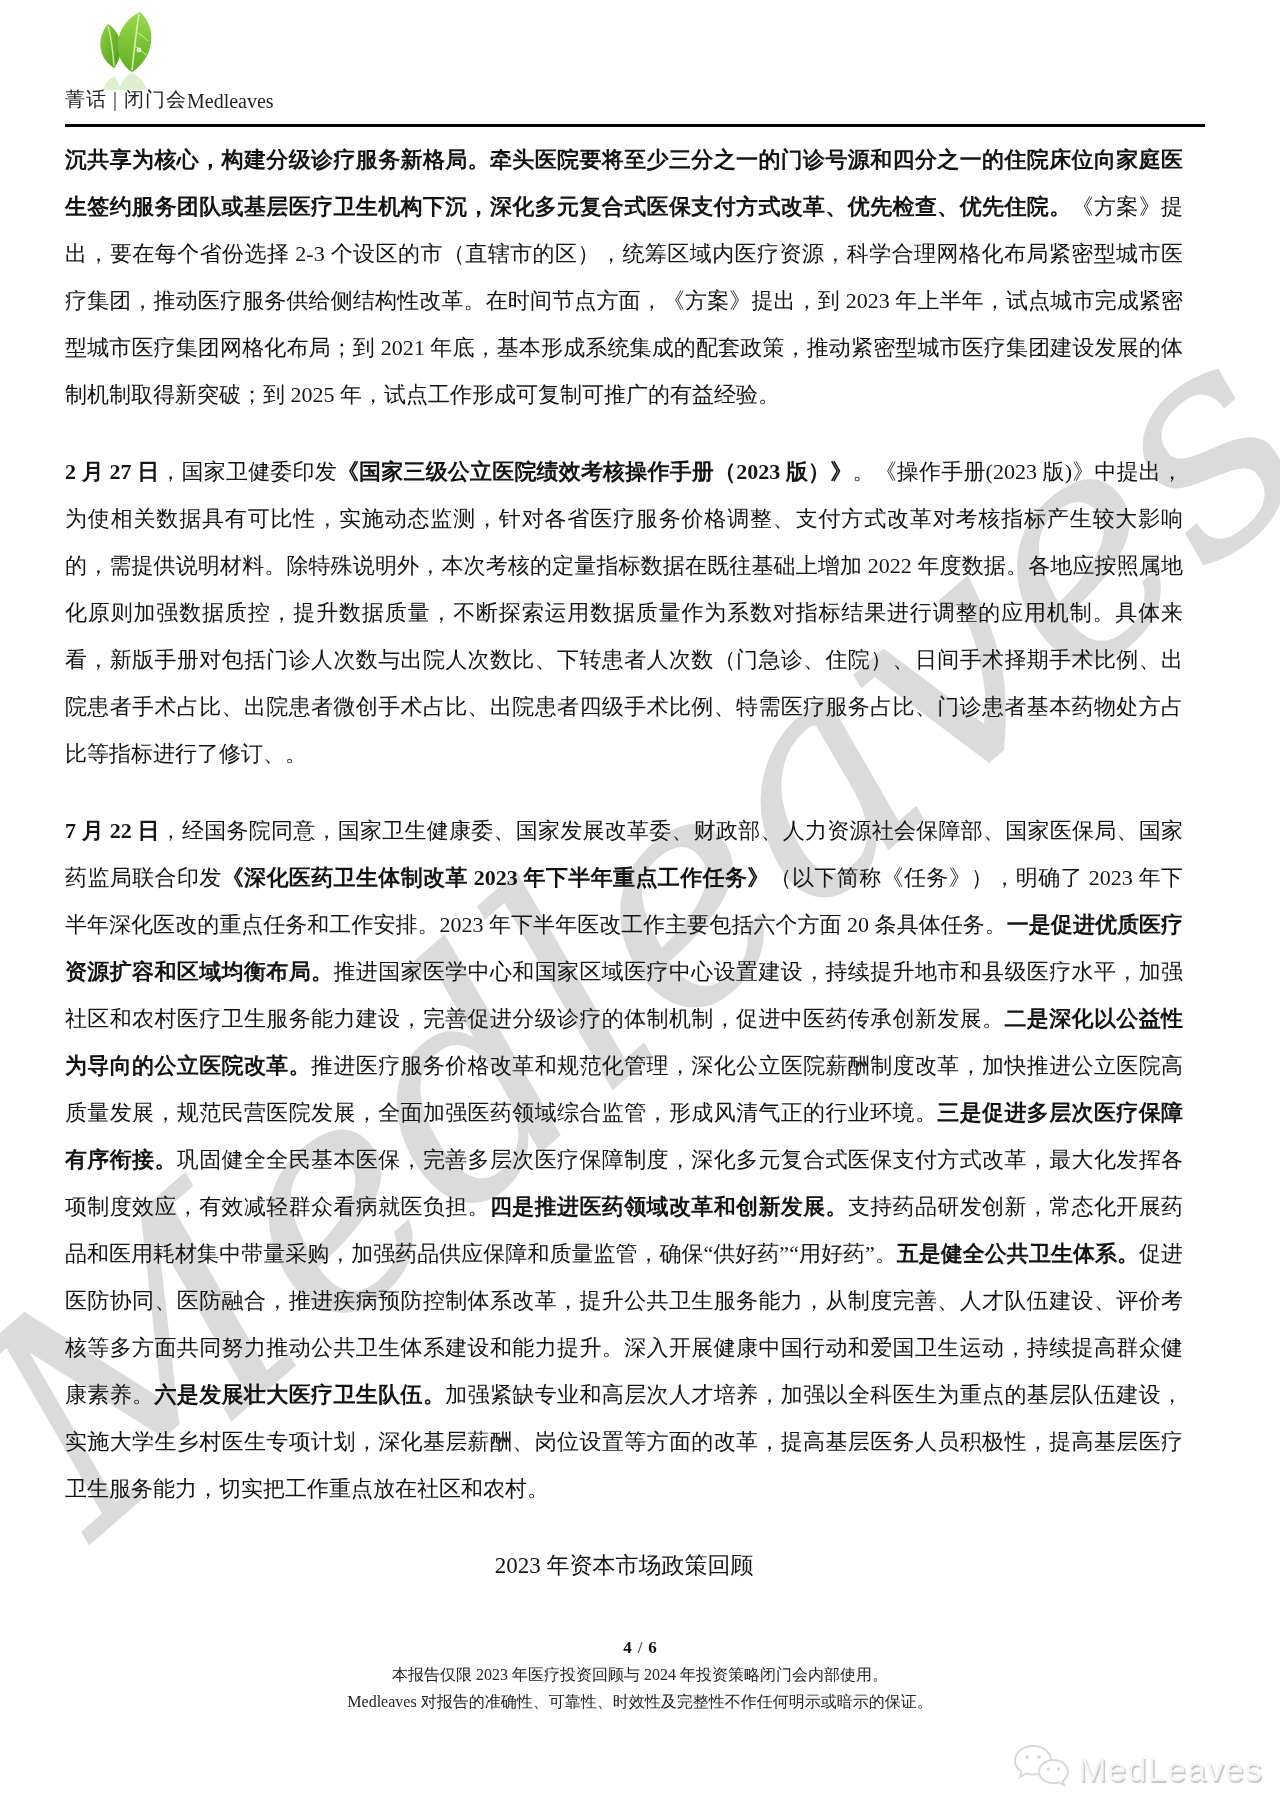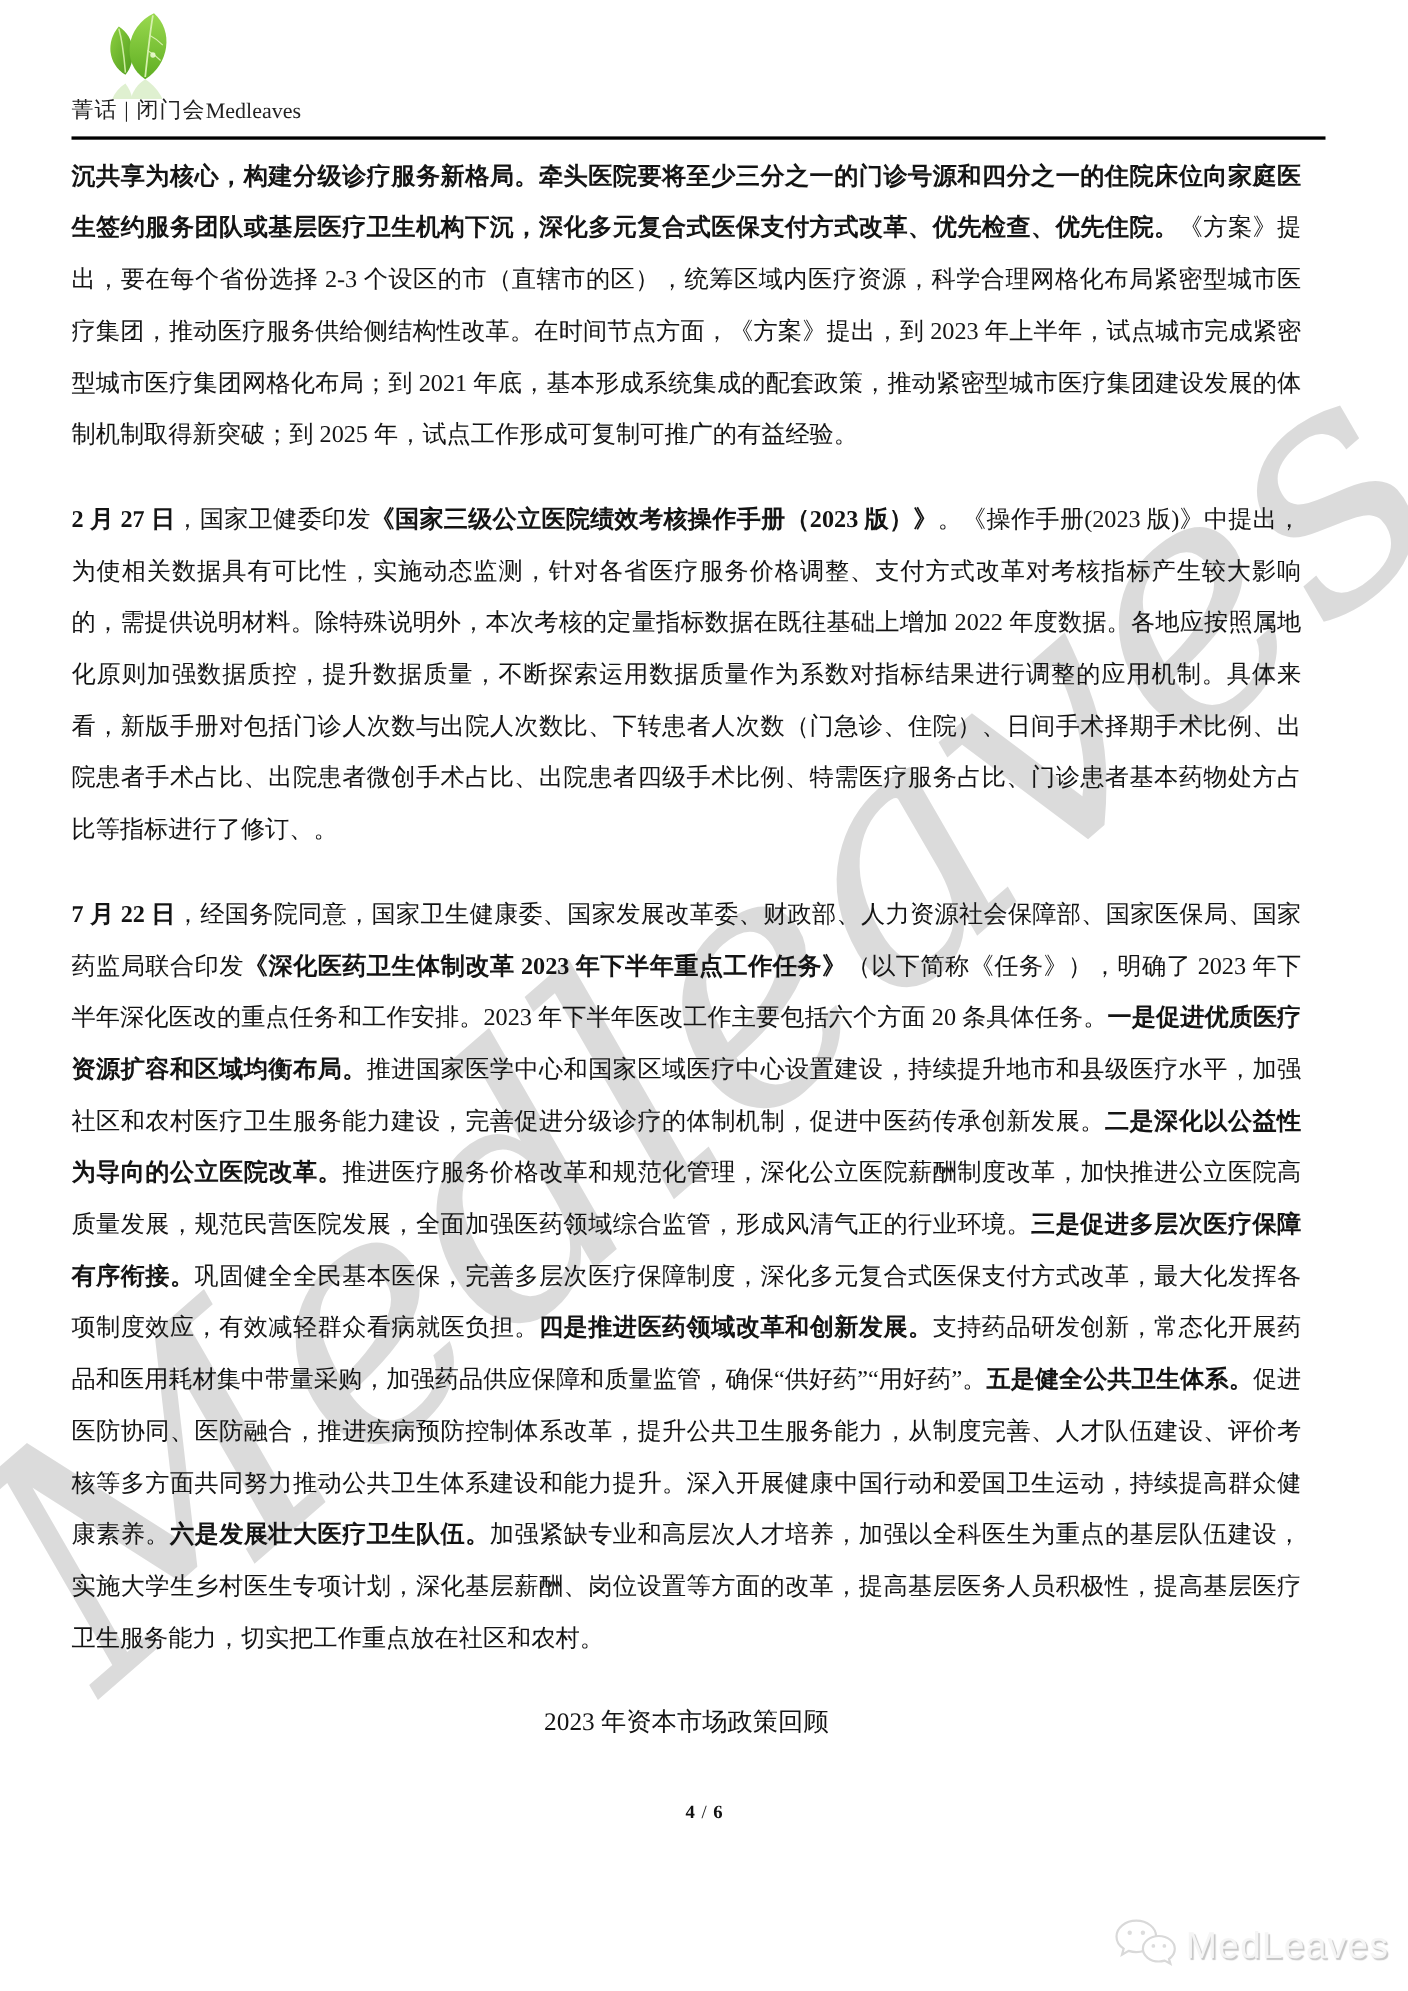--- a/index.html
+++ b/index.html
@@ -101,20 +101,22 @@
         <p class="para"><span class="b">2 月 27 日</span><span>，国家卫健委印发</span><span class="b">《国家三级公立医院绩效考核操作手册（2023 版）》</span><span>。《操作手册(2023 版)》中提出，为使相关数据具有可比性，实施动态监测，针对各省医疗服务价格调整、支付方式改革对考核指标产生较大影响的，需提供说明材料。除特殊说明外，本次考核的定量指标数据在既往基础上增加 2022 年度数据。各地应按照属地化原则加强数据质控，提升数据质量，不断探索运用数据质量作为系数对指标结果进行调整的应用机制。具体来看，新版手册对包括门诊人次数与出院人次数比、下转患者人次数（门急诊、住院）、日间手术择期手术比例、出院患者手术占比、出院患者微创手术占比、出院患者四级手术比例、特需医疗服务占比、门诊患者基本药物处方占比等指标进行了修订、。</span></p>
         <p class="para"><span class="b">7 月 22 日</span><span>，经国务院同意，国家卫生健康委、国家发展改革委、财政部、人力资源社会保障部、国家医保局、国家药监局联合印发</span><span class="b">《深化医药卫生体制改革 2023 年下半年重点工作任务》</span><span>（以下简称《任务》），明确了 2023 年下半年深化医改的重点任务和工作安排。2023 年下半年医改工作主要包括六个方面 20 条具体任务。</span><span class="b">一是促进优质医疗资源扩容和区域均衡布局。</span><span>推进国家医学中心和国家区域医疗中心设置建设，持续提升地市和县级医疗水平，加强社区和农村医疗卫生服务能力建设，完善促进分级诊疗的体制机制，促进中医药传承创新发展。</span><span class="b">二是深化以公益性为导向的公立医院改革。</span><span>推进医疗服务价格改革和规范化管理，深化公立医院薪酬制度改革，加快推进公立医院高质量发展，规范民营医院发展，全面加强医药领域综合监管，形成风清气正的行业环境。</span><span class="b">三是促进多层次医疗保障有序衔接。</span><span>巩固健全全民基本医保，完善多层次医疗保障制度，深化多元复合式医保支付方式改革，最大化发挥各项制度效应，有效减轻群众看病就医负担。</span><span class="b">四是推进医药领域改革和创新发展。</span><span>支持药品研发创新，常态化开展药品和医用耗材集中带量采购，加强药品供应保障和质量监管，确保“供好药”“用好药”。</span><span class="b">五是健全公共卫生体系。</span><span>促进医防协同、医防融合，推进疾病预防控制体系改革，提升公共卫生服务能力，从制度完善、人才队伍建设、评价考核等多方面共同努力推动公共卫生体系建设和能力提升。深入开展健康中国行动和爱国卫生运动，持续提高群众健康素养。</span><span class="b">六是发展壮大医疗卫生队伍。</span><span>加强紧缺专业和高层次人才培养，加强以全科医生为重点的基层队伍建设，实施大学生乡村医生专项计划，深化基层薪酬、岗位设置等方面的改革，提高基层医务人员积极性，提高基层医疗卫生服务能力，切实把工作重点放在社区和农村。</span></p>
       </div>
     <h2 class="section-heading">2023 年资本市场政策回顾</h2>
   </div>
 
   <div class="footer">
     <div class="pagenum">
       <span class="num">4</span><span class="sep">/</span><span class="num">6</span>
     </div>
+    <div class="disclaimer">本报告仅限 2023 年医疗投资回顾与 2024 年投资策略闭门会内部使用。</div>
+    <div class="disclaimer">Medleaves 对报告的准确性、可靠性、时效性及完整性不作任何明示或暗示的保证。</div>
   </div>
 
   <div class="wechat-brand">
     <span>
       <svg width="58" height="50" viewBox="0 0 58 50" xmlns="http://www.w3.org/2000/svg">
         <g fill="#ffffff" stroke="#d9d9d9" stroke-width="2">
           <path d="M21,4 C11,4 3,10.5 3,18.5 C3,23 5.5,27 9.5,29.5 L8,35 L14,31.5 C16.2,32.2 18.5,32.6 21,32.6 C31,32.6 39,26 39,18.3 C39,10.5 31,4 21,4 Z"></path>
           <path d="M41.5,18 C33.5,18 27,23.2 27,29.6 C27,36 33.5,41.2 41.5,41.2 C43.4,41.2 45.2,40.9 46.8,40.4 L52,43.3 L50.7,38.8 C53.9,36.7 56,33.4 56,29.6 C56,23.2 49.5,18 41.5,18 Z"></path>
         </g>
         <circle cx="15" cy="15" r="2" fill="#dcdcdc"></circle>

